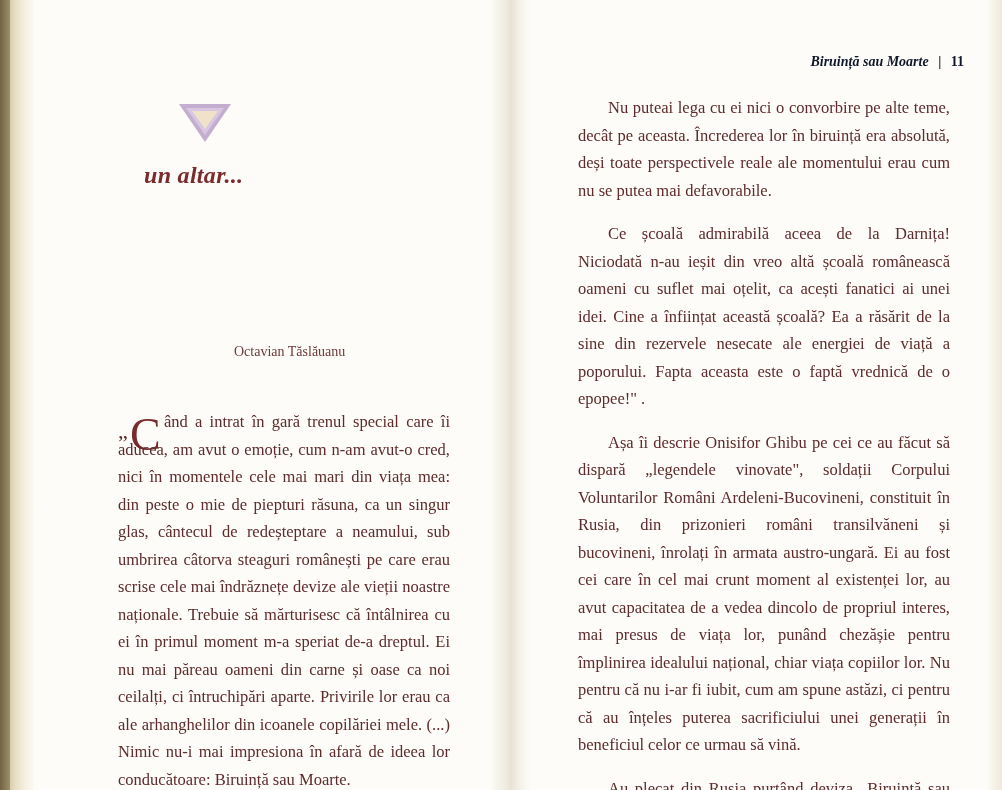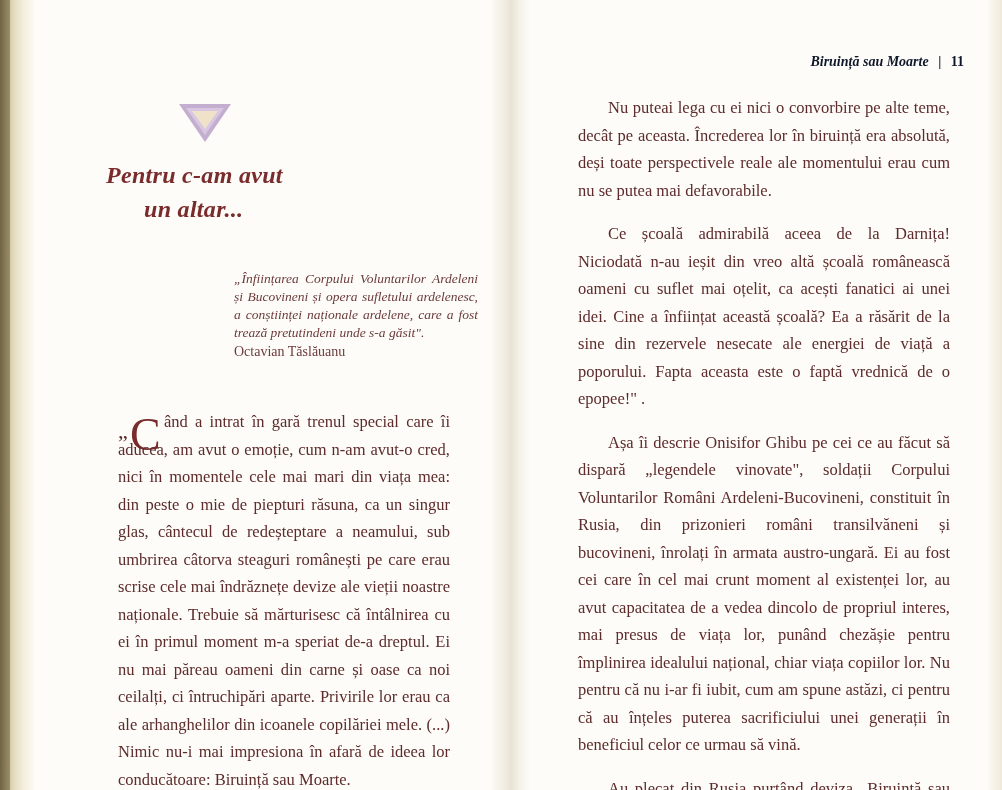--- a/index.html
+++ b/index.html
@@ -194,25 +194,23 @@
   <div class="gutter"></div>
   <div class="edge-right"></div>
 
   <div class="page page-left">
 
     <div class="ornament"></div>
     <div class="ornament-inner"></div>
     <div class="ornament-inner2"></div>
 
     <div class="chapter-title">
-      <span>Pentru c-am avut</span>
       <span class="l2">un altar...</span>
     </div>
 
-    <div class="epigraph">„Înființarea Corpului Voluntarilor Ardeleni și Bucovineni și opera sufletului ardelenesc, a conștiinței naționale ardelene, care a fost trează pretutindeni unde s-a găsit".</div>
     <div class="epigraph-source">Octavian Tăslăuanu</div>
 
     <div class="dropcap-quote">„</div>
     <div class="dropcap">C</div>
 
     <div class="body-left">
       <div class="p1">ând a intrat în gară trenul special care îi aducea, am avut o emoție, cum n-am avut-o cred, nici în momentele cele mai mari din viața mea: din peste o mie de piepturi răsuna, ca un singur glas, cântecul de redeșteptare a neamului, sub umbrirea câtorva steaguri românești pe care erau scrise cele mai îndrăznețe devize ale vieții noastre naționale. Trebuie să mărturisesc că întâlnirea cu ei în primul moment m-a speriat de-a dreptul. Ei nu mai păreau oameni din carne și oase ca noi ceilalți, ci întruchipări aparte. Privirile lor erau ca ale arhanghelilor din icoanele copilăriei mele. (...) Nimic nu-i mai impresiona în afară de ideea lor conducătoare: Biruință sau Moarte.</div>
     </div>
   </div>
 

